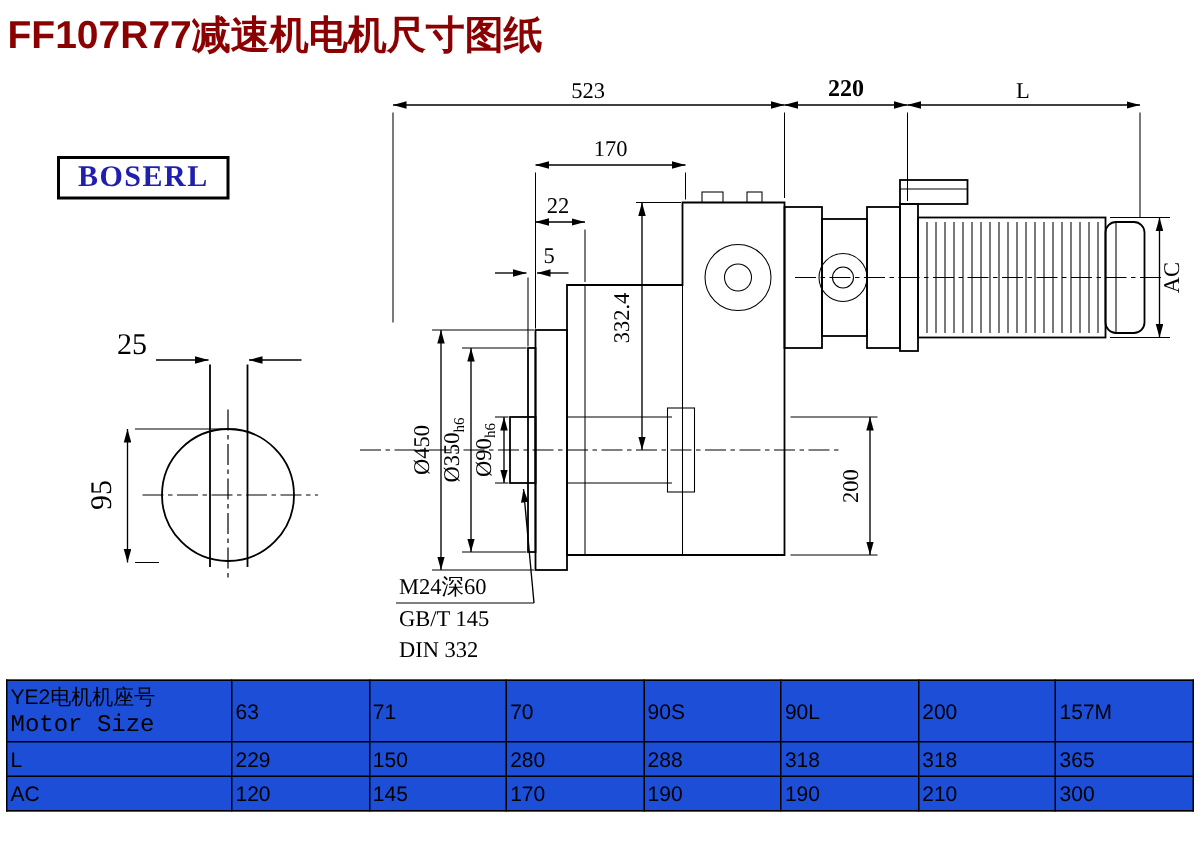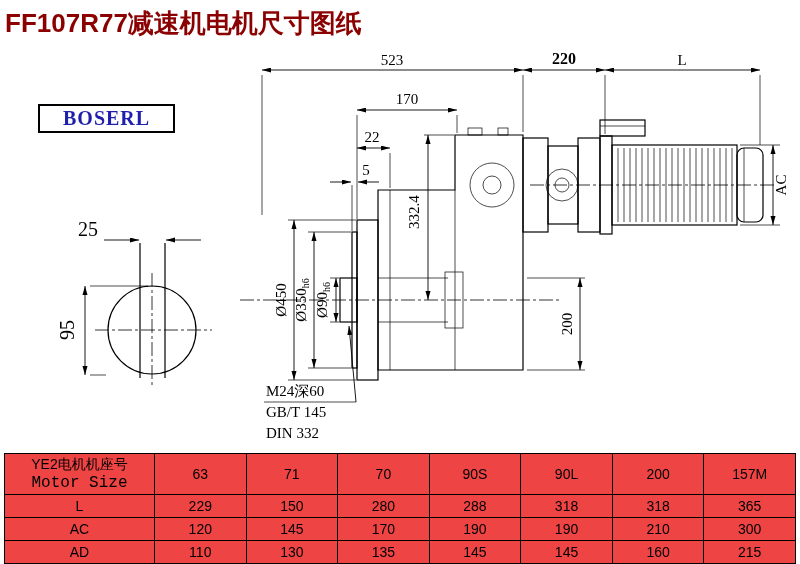--- a/index.html
+++ b/index.html
@@ -6,39 +6,39 @@
   body{
     width:800px;height:564px;position:relative;background:var(--paper,#fff);
     font-family:"Liberation Sans",sans-serif;color:var(--ink,#000);overflow:hidden;
   }
   .title{
     position:absolute;left:5px;top:6px;font-size:26px;font-weight:bold;
     color:var(--title,#8B0000);white-space:nowrap;
   }
   .logo{
     position:absolute;left:38px;top:104px;border:2px solid var(--ink,#000);
-    padding:1px 23px;background:#fff;
+    padding:1px 12px;background:#fff;
   }
   .logo span{
     font-family:"Liberation Serif",serif;font-size:20px;font-weight:bold;
     color:var(--brand,#1F1FAE);letter-spacing:1px;
   }
   svg.draw{position:absolute;left:0;top:40px}
   .ln{stroke:var(--ink,#000);stroke-width:1.2;fill:none}
   .tn{stroke:var(--ink,#000);stroke-width:0.7;fill:none}
   .dim{stroke:var(--ink,#000);stroke-width:0.9;fill:none;marker-start:url(#aS);marker-end:url(#aE)}
   .de{stroke:var(--ink,#000);stroke-width:0.9;fill:none;marker-end:url(#aE)}
   .cl{stroke:var(--ink,#000);stroke-width:0.8;stroke-dasharray:14 3 3 3;fill:none}
   .dt{font-family:"Liberation Serif",serif;font-size:15px;fill:var(--ink,#000)}
   .dtb{font-family:"Liberation Serif",serif;font-size:16px;font-weight:bold;fill:var(--ink,#000)}
   .dts{font-family:"Liberation Serif",serif;font-size:10px;fill:var(--ink,#000)}
   .big{font-size:20px}
   table.spec{
     position:absolute;left:4px;top:453px;width:792px;border-collapse:collapse;
-    font-size:14px;text-align:center;table-layout:fixed;background:#ef4444;
+    font-size:14px;text-align:left;table-layout:fixed;background:#1d4ed8;
   }
   table.spec td{border:1px solid var(--ink,#000);padding:0 2px;height:22px;overflow:hidden}
   table.spec tr.hrow td{height:40px}
   .mono{font-family:"Liberation Mono",monospace;font-size:16px}
 </style>
 </head>
 <body>
 
 <div class="title">FF107R77减速机电机尺寸图纸</div>
 
@@ -211,24 +211,14 @@
     <tr>
       <td>AC</td>
       <td>120</td>
       <td>145</td>
       <td>170</td>
       <td>190</td>
       <td>190</td>
       <td>210</td>
       <td>300</td>
     </tr>
-    <tr>
-      <td>AD</td>
-      <td>110</td>
-      <td>130</td>
-      <td>135</td>
-      <td>145</td>
-      <td>145</td>
-      <td>160</td>
-      <td>215</td>
-    </tr>
   </tbody>
 </table>
 
 </body></html>

